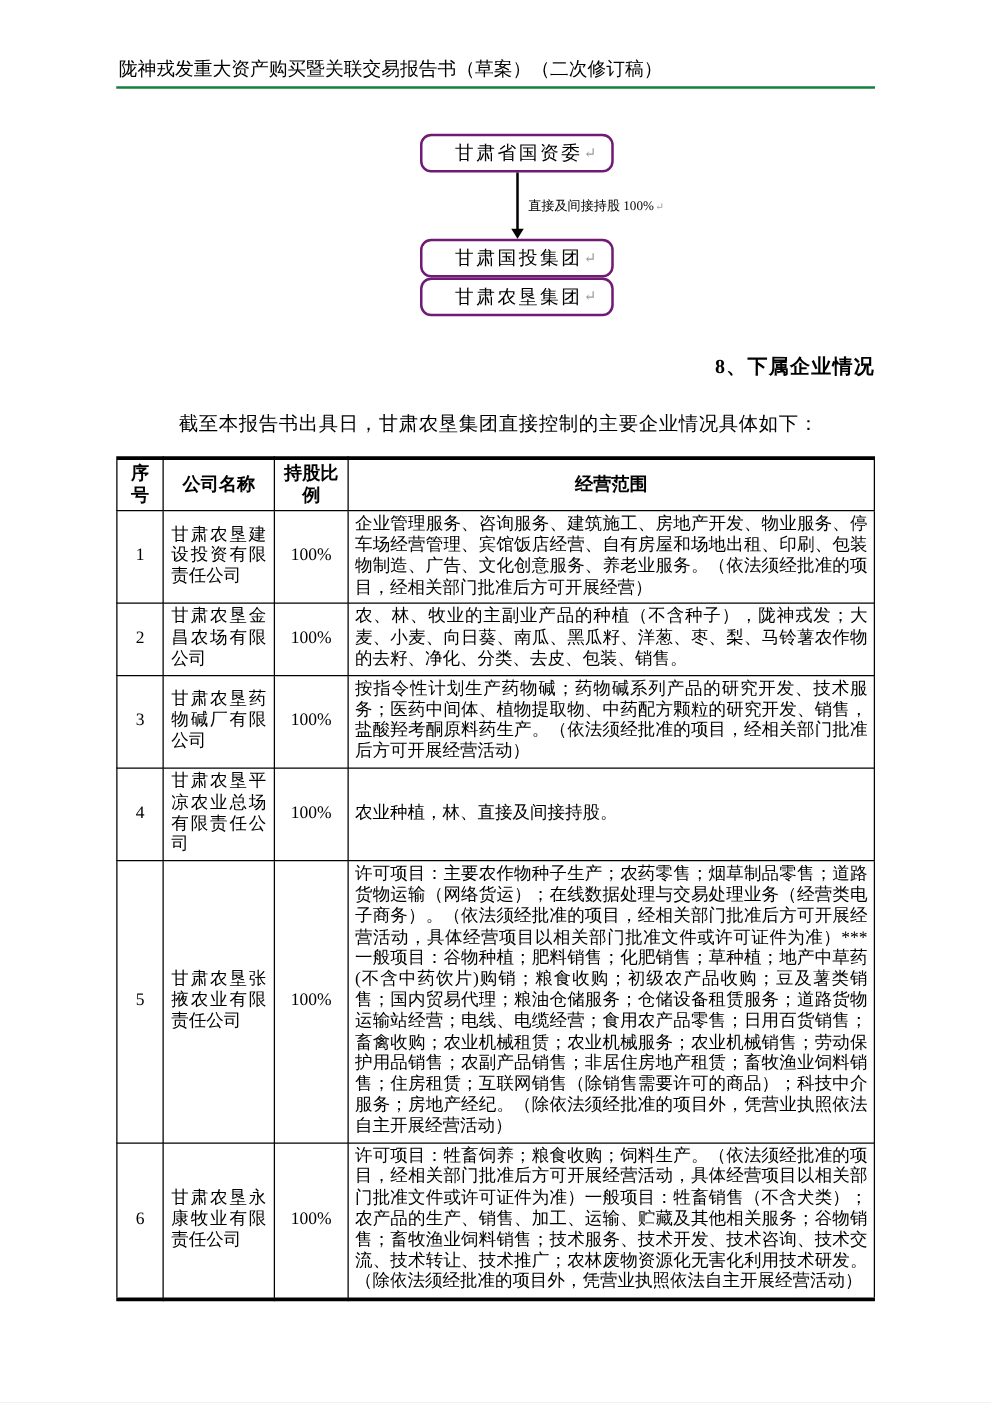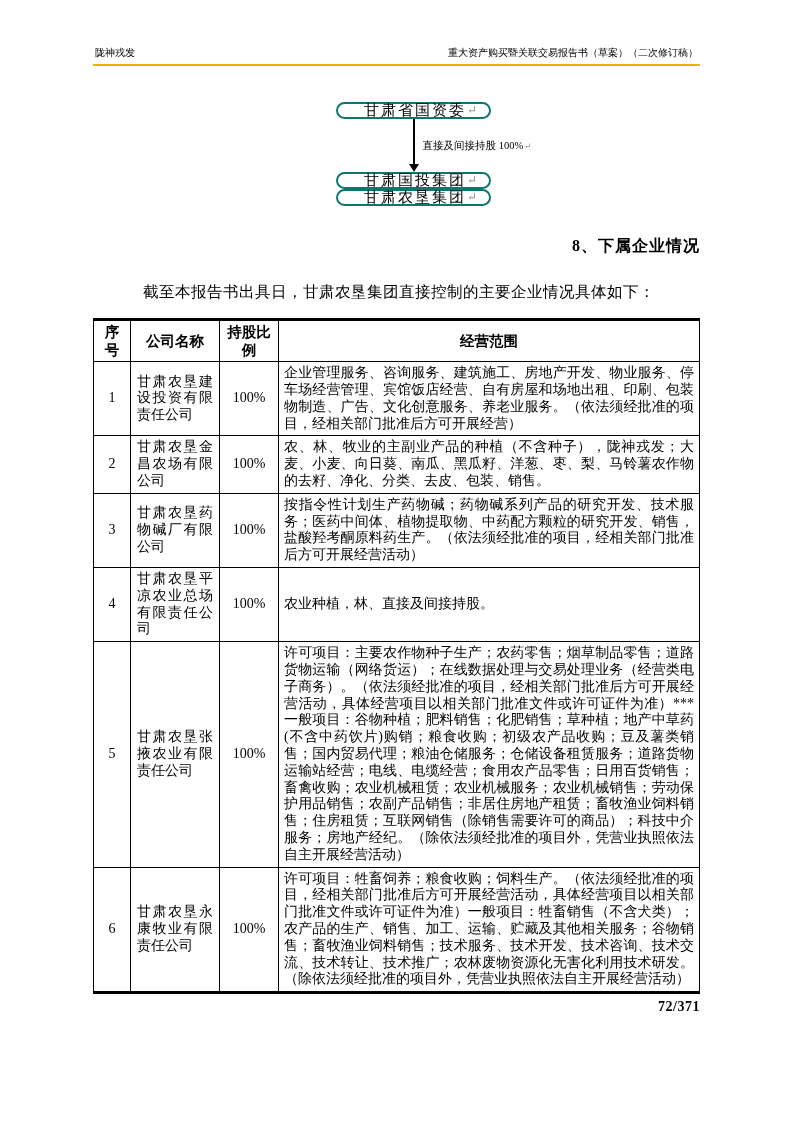--- a/index.html
+++ b/index.html
@@ -4,27 +4,27 @@
 <style>
   * { box-sizing: border-box; }
   html,body { margin:0; padding:0; background:#e8e8e8; }
   .page {
     width: 793px; height: 1122px; margin: 0 auto; background: #fff;
     font-family: "Liberation Serif", "DejaVu Serif", serif; color: #000;
     padding: 46px 93px 0 93px; position: relative; overflow: hidden;
   }
   
   .doc-header {
-    display: flex; justify-content: space-between; align-items: flex-end;
-    border-bottom: 2px solid #eab308; padding: 0 2px 4px 2px; font-size: 10px;
+    display: flex; justify-content: flex-start; align-items: flex-end;
+    border-bottom: 2px solid #15803d; padding: 0 2px 4px 2px; font-size: 15px;
   }
   
   .org-chart { margin-top: 36px; margin-left: 243px; width: 155px; position: relative; }
   .chart-box {
-    border: 2px solid #0f766e; border-radius: 9px; height: 17px;
+    border: 2px solid #701a75; border-radius: 9px; height: 31px;
     display: flex; align-items: center; justify-content: center;
     font-size: 15px; letter-spacing: 2px; background: #fff; padding-left: 16px;
   }
   .connector { position: relative; height: 53px; width: 100%; }
   .connector .vline {
     position: absolute; left: 50%; top: 0; height: calc(100% - 7px);
     width: 2px; margin-left: -1px; background: #000;
   }
   .connector .arrow-head {
     position: absolute; bottom: 0; left: 50%; transform: translateX(-50%);
@@ -142,15 +142,14 @@
         </tr>
         <tr>
           <td class="col-no">6</td>
           <td class="col-company">甘肃农垦永康牧业有限责任公司</td>
           <td class="col-share">100%</td>
           <td class="col-scope">许可项目：牲畜饲养；粮食收购；饲料生产。（依法须经批准的项目，经相关部门批准后方可开展经营活动，具体经营项目以相关部门批准文件或许可证件为准）一般项目：牲畜销售（不含犬类）；农产品的生产、销售、加工、运输、贮藏及其他相关服务；谷物销售；畜牧渔业饲料销售；技术服务、技术开发、技术咨询、技术交流、技术转让、技术推广；农林废物资源化无害化利用技术研发。（除依法须经批准的项目外，凭营业执照依法自主开展经营活动）</td>
         </tr>
       </tbody>
   </table>
 
-  <div class="page-number">72/371</div>
 
 </div>
 
 </body></html>

